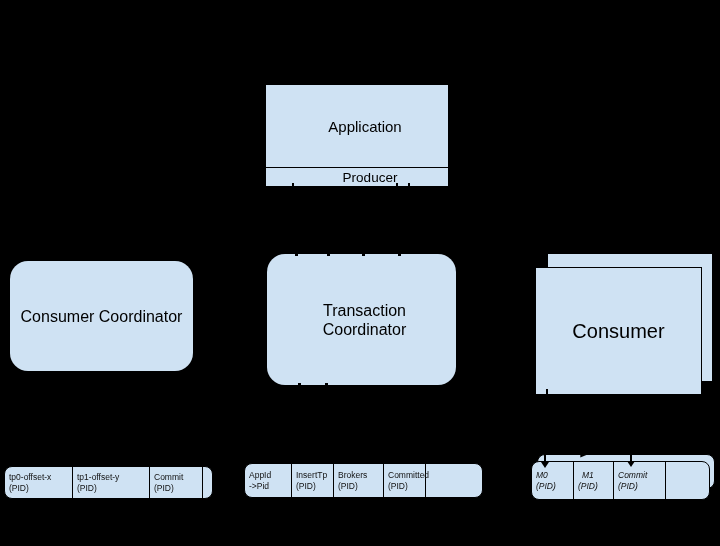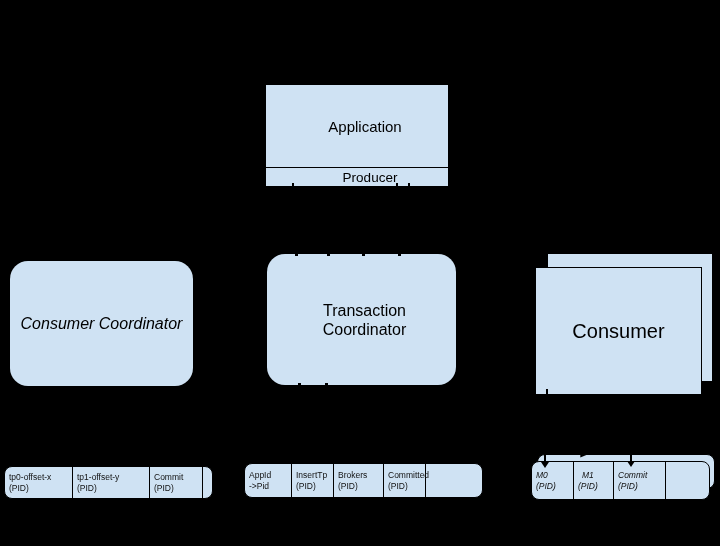--- a/index.html
+++ b/index.html
@@ -18,21 +18,21 @@
     font-size:13.5px;color:var(--text);}
   .app-header{border-bottom:1px solid var(--border);}
   .app-body{flex:1;display:flex;align-items:center;justify-content:center;
     font-size:15px;color:var(--text);padding-left:16px;}
   .app-footer{height:18px;border-top:1px solid var(--border);padding-left:26px;}
 
   
   .round-node{background:var(--fill);border-radius:18px;display:flex;
     align-items:center;justify-content:center;text-align:center;
     font-size:16px;line-height:19px;color:var(--text);}
-  .cc-box{left:10px;top:261px;width:183px;height:125px;font-style:italic;}
+  .cc-box{left:10px;top:261px;width:183px;height:110px;}
   .tc-box{left:267px;top:254px;width:183px;height:131px;padding-left:6px;}
 
   
   .brokers-back{left:547px;top:253px;width:166px;height:129px;background:var(--fill);
     border:1.5px solid var(--border);box-sizing:border-box;}
   .brokers-front{left:535px;top:267px;width:167px;height:128px;background:var(--fill);
     border:1.5px solid var(--border);box-sizing:border-box;display:flex;
     align-items:center;justify-content:center;font-size:20px;color:var(--text);}
 
   

